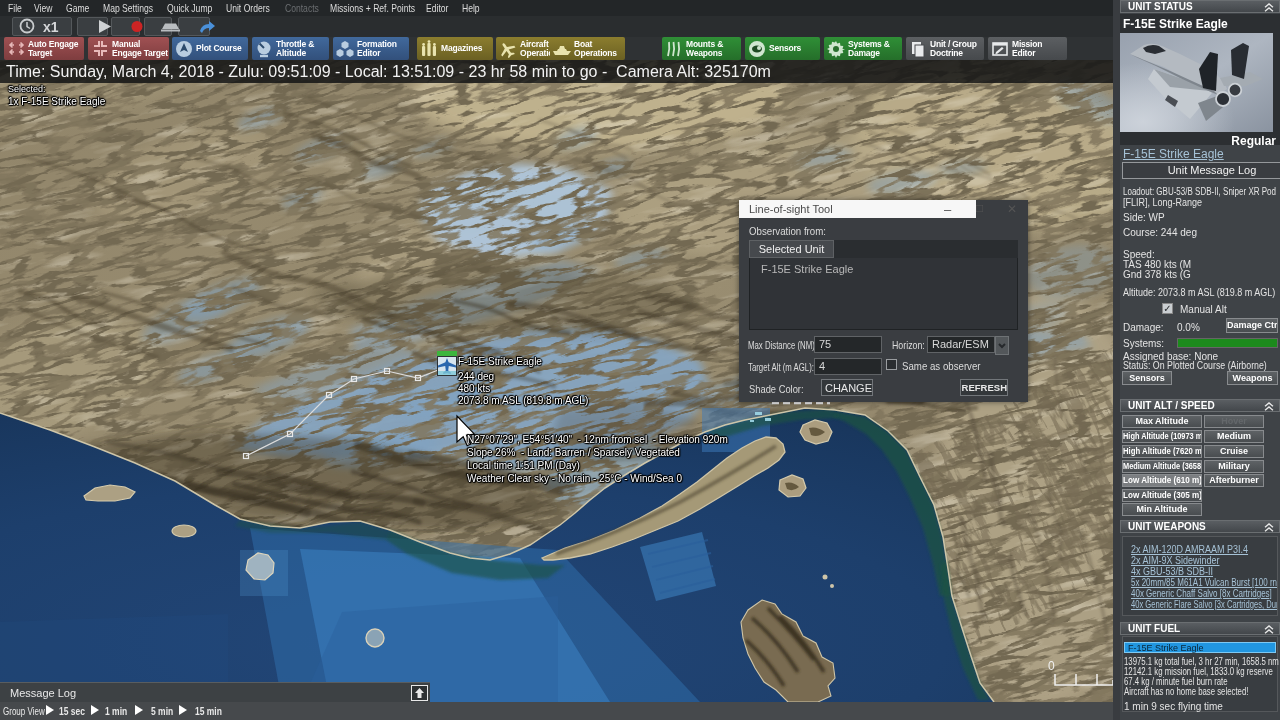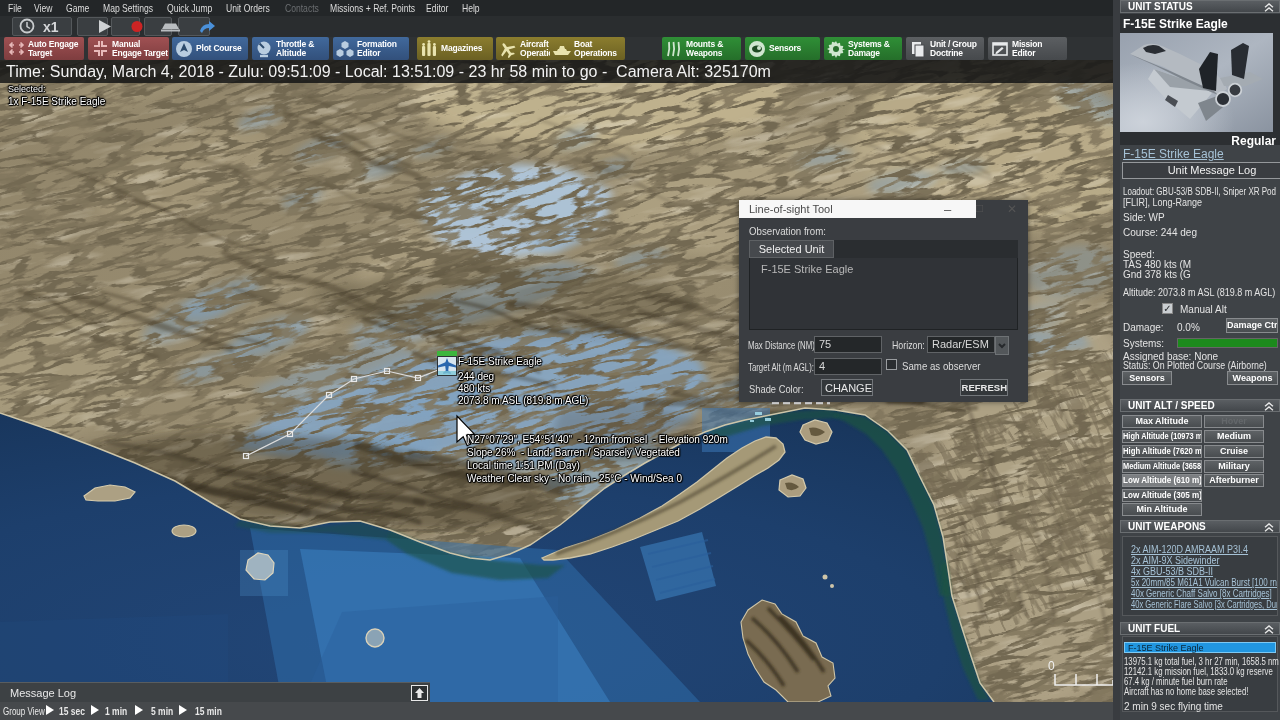--- a/index.html
+++ b/index.html
@@ -584,14 +584,14 @@
 </div>
 <div class="hdr" style="top:622px">UNIT FUEL<svg class="chev" viewBox="0 0 10 9">
         <g stroke="#e8e8e8" stroke-width="1.4" fill="none">
           <path d="M1 4.2 L5 1 L9 4.2"></path>
           <path d="M1 8.2 L5 5 L9 8.2"></path>
         </g>
       </svg></div>
 <div style="position:absolute;left:2px;top:636px;width:156px;height:76px;background:#393d41;border:1px solid #55585b"></div>
 <div style="position:absolute;left:4px;top:642px;width:152px;height:11px;background:#2196e0;border:1px solid #7ec8f2;color:#0a2435;font-size:9px;line-height:10px;padding-left:3px">F-15E Strike Eagle</div>
 <div style="position:absolute;left:4px;top:657px;line-height:10px;white-space:nowrap;transform:scaleX(0.78);transform-origin:0 0" id="fueltxt">13975.1 kg total fuel, 3 hr 27 min, 1658.5 nm<br>12142.1 kg mission fuel, 1833.0 kg reserve<br>67.4 kg / minute fuel burn rate<br>Aircraft has no home base selected!</div>
-<div style="position:absolute;left:4px;top:701px">2 min 9 sec flying time</div>
+<div style="position:absolute;left:4px;top:701px">1 min 9 sec flying time</div>
 </div>
 
 </body></html>

